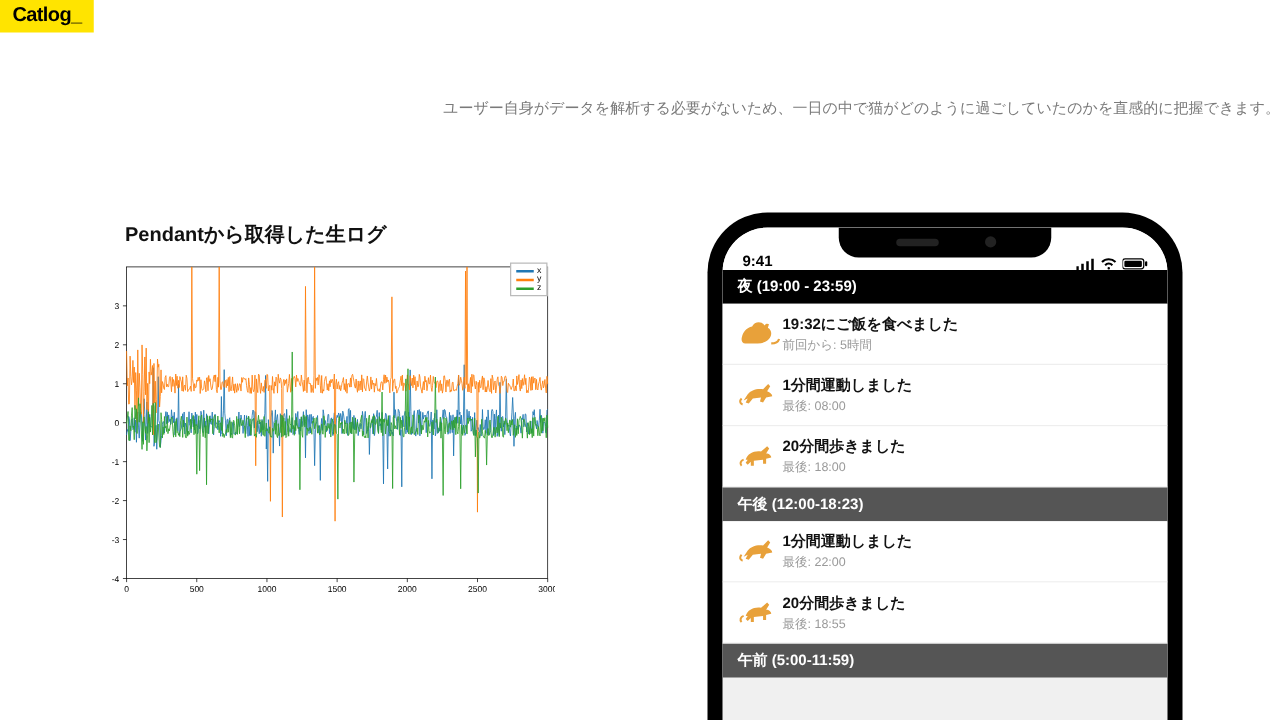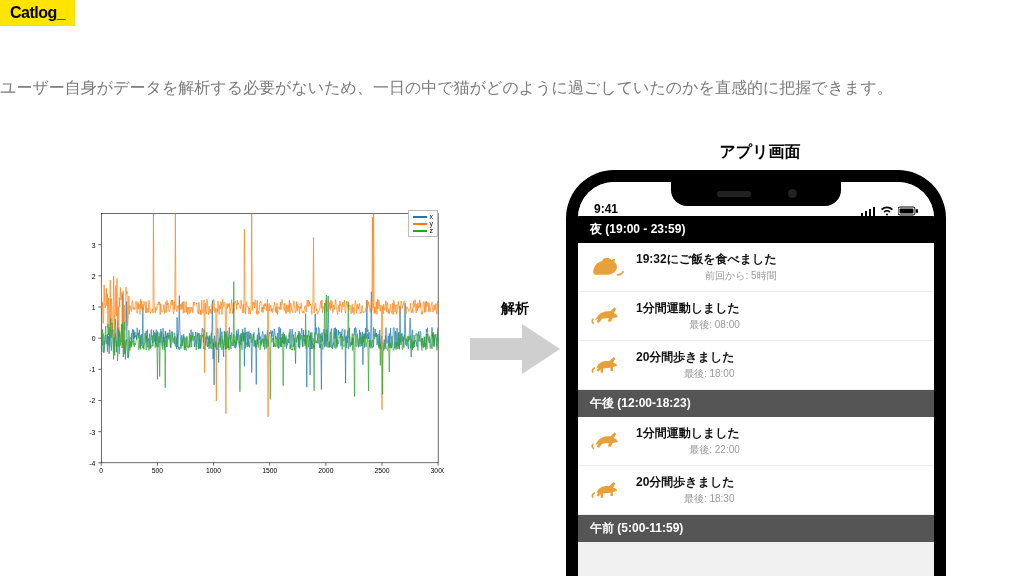--- a/index.html
+++ b/index.html
@@ -1,52 +1,53 @@
 <!DOCTYPE html>
 <html><head>
 <meta charset="utf-8">
 <style>
   * { margin: 0; padding: 0; box-sizing: border-box; }
   html, body { width: 1024px; height: 576px; font-family: "Hiragino Sans", "Yu Gothic", sans-serif; background: #fff; overflow: hidden; }
   .page { position: relative; width: 1024px; height: 424px; }
   .brand { position: absolute; top: 0; left: 0; background: #ffe400; padding: 4px 10px; font-weight: 800; font-size: 16px; letter-spacing: -0.5px; }
   .headline { position: absolute; top: 36px; left: 0; right: 0; text-align: center; font-size: 22px; font-weight: 800; }
-  .subhead { position: absolute; top: 78px; left: 0; right: 0; text-align: left; font-size: 16px; color: #7a7a7a; }
+  .subhead { position: absolute; top: 78px; left: 0; right: 0; text-align: right; font-size: 12px; color: #7a7a7a; }
   .left-title { position: absolute; top: 178px; left: 100px; font-size: 16px; font-weight: 800; color: #111; }
   .chart { position: absolute; top: 204px; left: 74px; width: 370px; height: 280px; }
   .chart svg { width: 100%; height: 100%; }
   .arrow-wrap { position: absolute; top: 300px; left: 470px; text-align: center; }
   .arrow-label { font-size: 14px; font-weight: 800; margin-bottom: 6px; }
   .arrow { width: 90px; height: 50px; }
   .phone-title { position: absolute; top: 142px; left: 610px; width: 300px; text-align: center; font-size: 16px; font-weight: 800; }
   
   .phone { position: absolute; top: 170px; left: 566px; width: 380px; height: 600px; border-radius: 48px; background: #000; padding: 12px; }
   .phone-screen { width: 100%; height: 100%; background: #f0f0f0; border-radius: 36px; overflow: hidden; position: relative; }
   .notch { position: absolute; top: 0; left: 50%; transform: translateX(-50%); width: 170px; height: 24px; background: #000; border-bottom-left-radius: 16px; border-bottom-right-radius: 16px; z-index: 5; }
   .notch::before { content:""; position:absolute; left:46px; top:9px; width:34px; height:6px; background:#222; border-radius:3px;}
   .notch::after { content:""; position:absolute; right:44px; top:7px; width:9px; height:9px; background:#222; border-radius:50%;}
   .status-bar { height: 34px; background: #fff; display: flex; align-items: flex-end; justify-content: space-between; padding: 0 16px; font-size: 12px; font-weight: 700; position: relative; }
   .status-icons { display: flex; gap: 4px; align-items: center; }
   .section-hdr { background: #000; color: #fff; font-size: 12px; font-weight: 700; padding: 5px 12px; }
   .section-hdr.gray { background: #555; }
-  .item { background: #fff; border-bottom: 1px solid #eee; display: flex; align-items: center; gap: 10px; padding: 8px 12px; text-align: right; }
+  .item { background: #fff; border-bottom: 1px solid #eee; display: flex; align-items: center; padding: 8px 12px; }
   .item .cat { width: 36px; height: 24px; flex-shrink: 0; }
   .item .txt .main { font-size: 12px; font-weight: 600; color: #111; }
   .item .txt .sub { font-size: 10px; color: #9a9a9a; margin-top: 1px; }
   .legend { position:absolute; top:6px; right:6px; border:1px solid #bbb; background:#fff; font-size:7px; padding:2px 4px;}
   .legend div{display:flex;align-items:center;gap:3px;}
   .legend .sw{width:14px;height:2px;}
 </style>
 </head>
 <body>
 
 <div class="page">
   <div class="brand">Catlog_</div>
   <div class="subhead">ユーザー自身がデータを解析する必要がないため、一日の中で猫がどのように過ごしていたのかを直感的に把握できます。</div>
 
+  <div class="left-title">Pendantから取得した生ログ</div>
 
   <div class="chart">
     <svg viewBox="0 0 380 280" id="chart-svg">
         <rect x="28" y="6" width="346" height="256" fill="none" stroke="#000" stroke-width="0.6"></rect>
         <line x1="25" x2="28" y1="262" y2="262" stroke="#000" stroke-width="0.6"></line>
         <text x="22" y="265" font-size="7" text-anchor="end">-4</text>
         <line x1="25" x2="28" y1="230" y2="230" stroke="#000" stroke-width="0.6"></line>
         <text x="22" y="233" font-size="7" text-anchor="end">-3</text>
         <line x1="25" x2="28" y1="198" y2="198" stroke="#000" stroke-width="0.6"></line>
         <text x="22" y="201" font-size="7" text-anchor="end">-2</text>
@@ -87,28 +88,21 @@
           <span class="sw" style="background:#ff7f0e"></span>
           <span>y</span>
         </div>
         <div>
           <span class="sw" style="background:#2ca02c"></span>
           <span>z</span>
         </div>
       </div>
   </div>
 
-  <div class="arrow-wrap">
-    <div class="arrow-label">解析</div>
-    <svg class="arrow" viewBox="0 0 90 50">
-      <path d="M0,14 L52,14 L52,0 L90,25 L52,50 L52,36 L0,36 Z" fill="#cfcfcf"></path>
-    </svg>
-  </div>
 
-  <div class="phone-title">アプリ画面</div>
 
   <div class="phone">
     <div class="phone-screen">
       <div class="notch"></div>
       <div class="status-bar">
         <span>9:41</span>
         <span class="status-icons">
           <svg width="15" height="10" viewBox="0 0 15 10">
               <rect x="0" y="7" width="2" height="3"></rect>
               <rect x="4" y="5" width="2" height="5"></rect>
@@ -168,20 +162,20 @@
         <div class="sub">最後: 22:00</div>
       </div>
           </div>
           <div class="item">
             <div class="cat"><svg viewBox="0 0 44 26">
                 <path fill="#e8a13a" d="M8 18c2-6 8-9 15-8l6-5 2 2-3 5c3 0 5 2 5 4l-5 1v5h-3v-4l-9 1v5h-3v-4l-3 3-2-2 2-3z"></path>
                 <path stroke="#e8a13a" stroke-width="2" fill="none" d="M6 18c-3 1-4 4-2 6"></path>
               </svg></div>
       <div class="txt">
         <div class="main">20分間歩きました</div>
-        <div class="sub">最後: 18:30</div>
+        <div class="sub">最後: 18:55</div>
       </div>
           </div>
           <div class="section-hdr gray">午前 (5:00-11:59)</div>
         </div>
     </div>
   </div>
 </div>
 
 </body></html>

